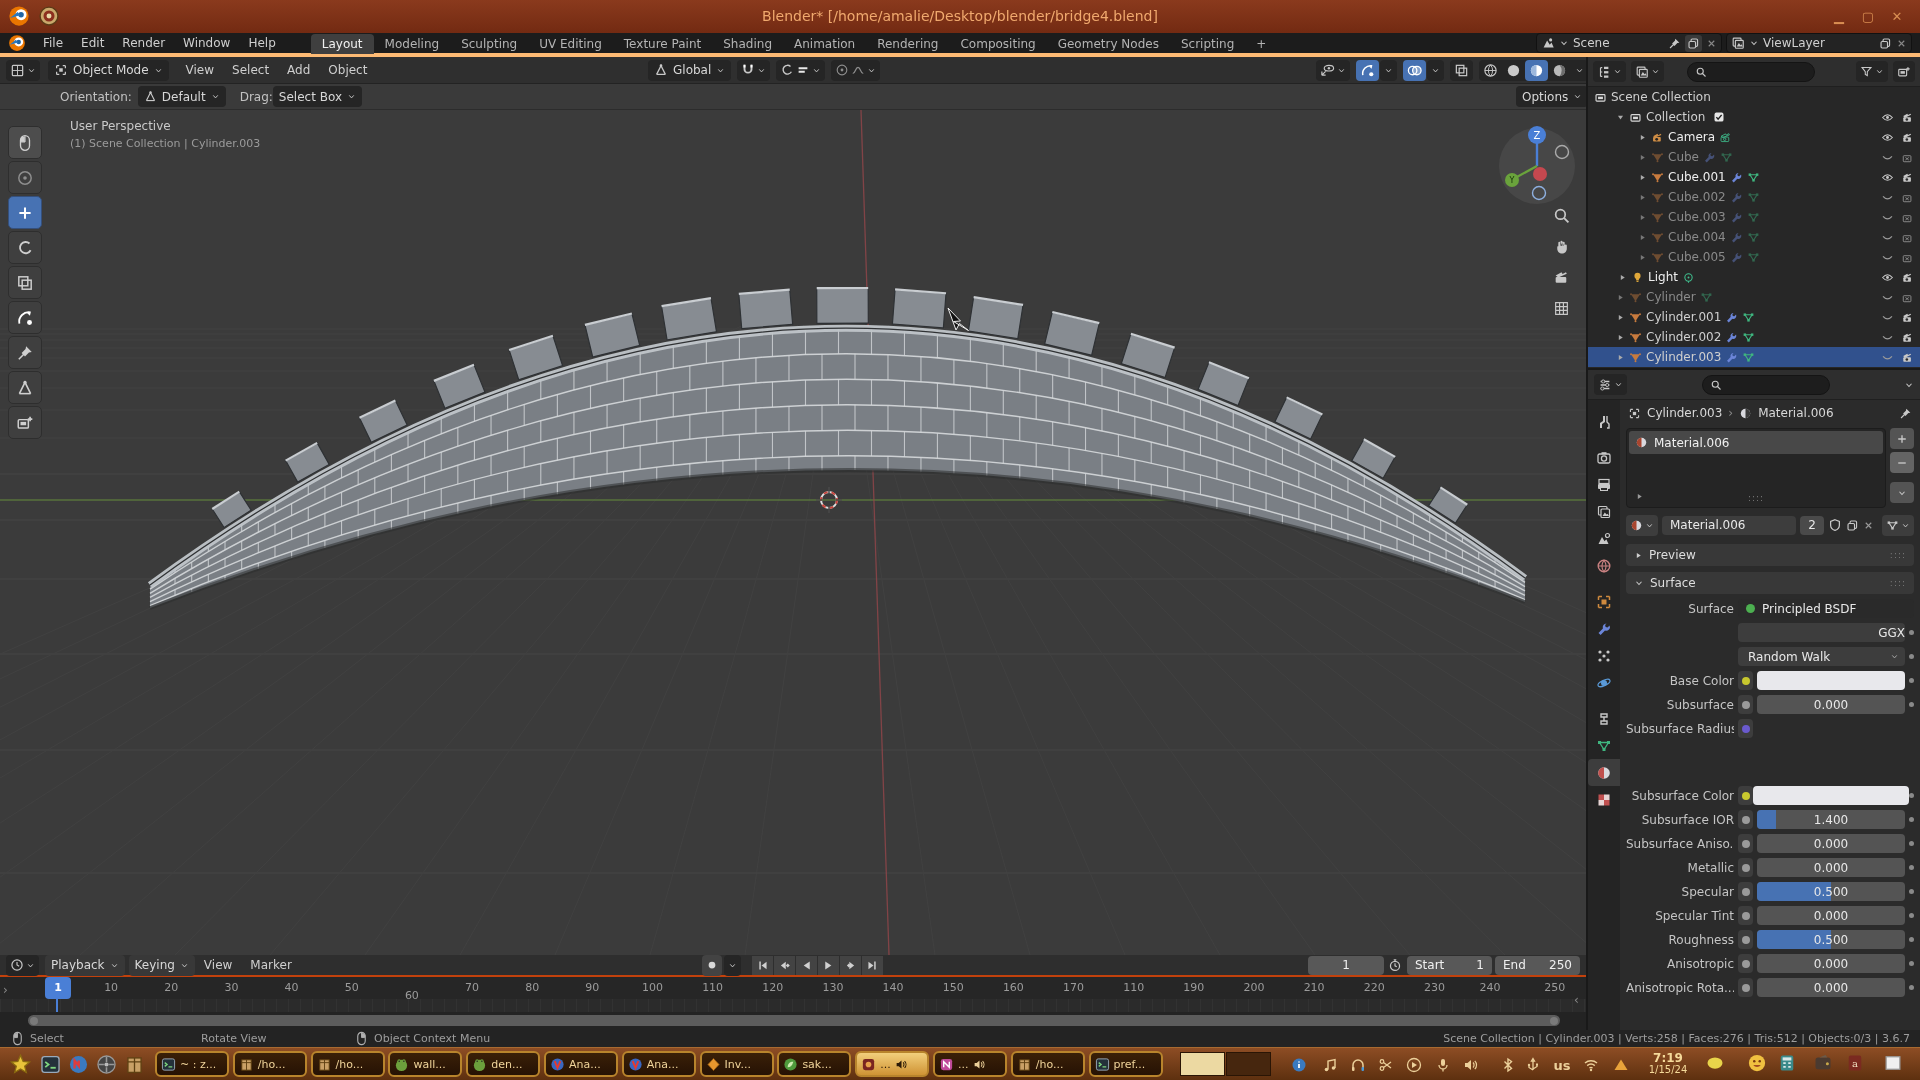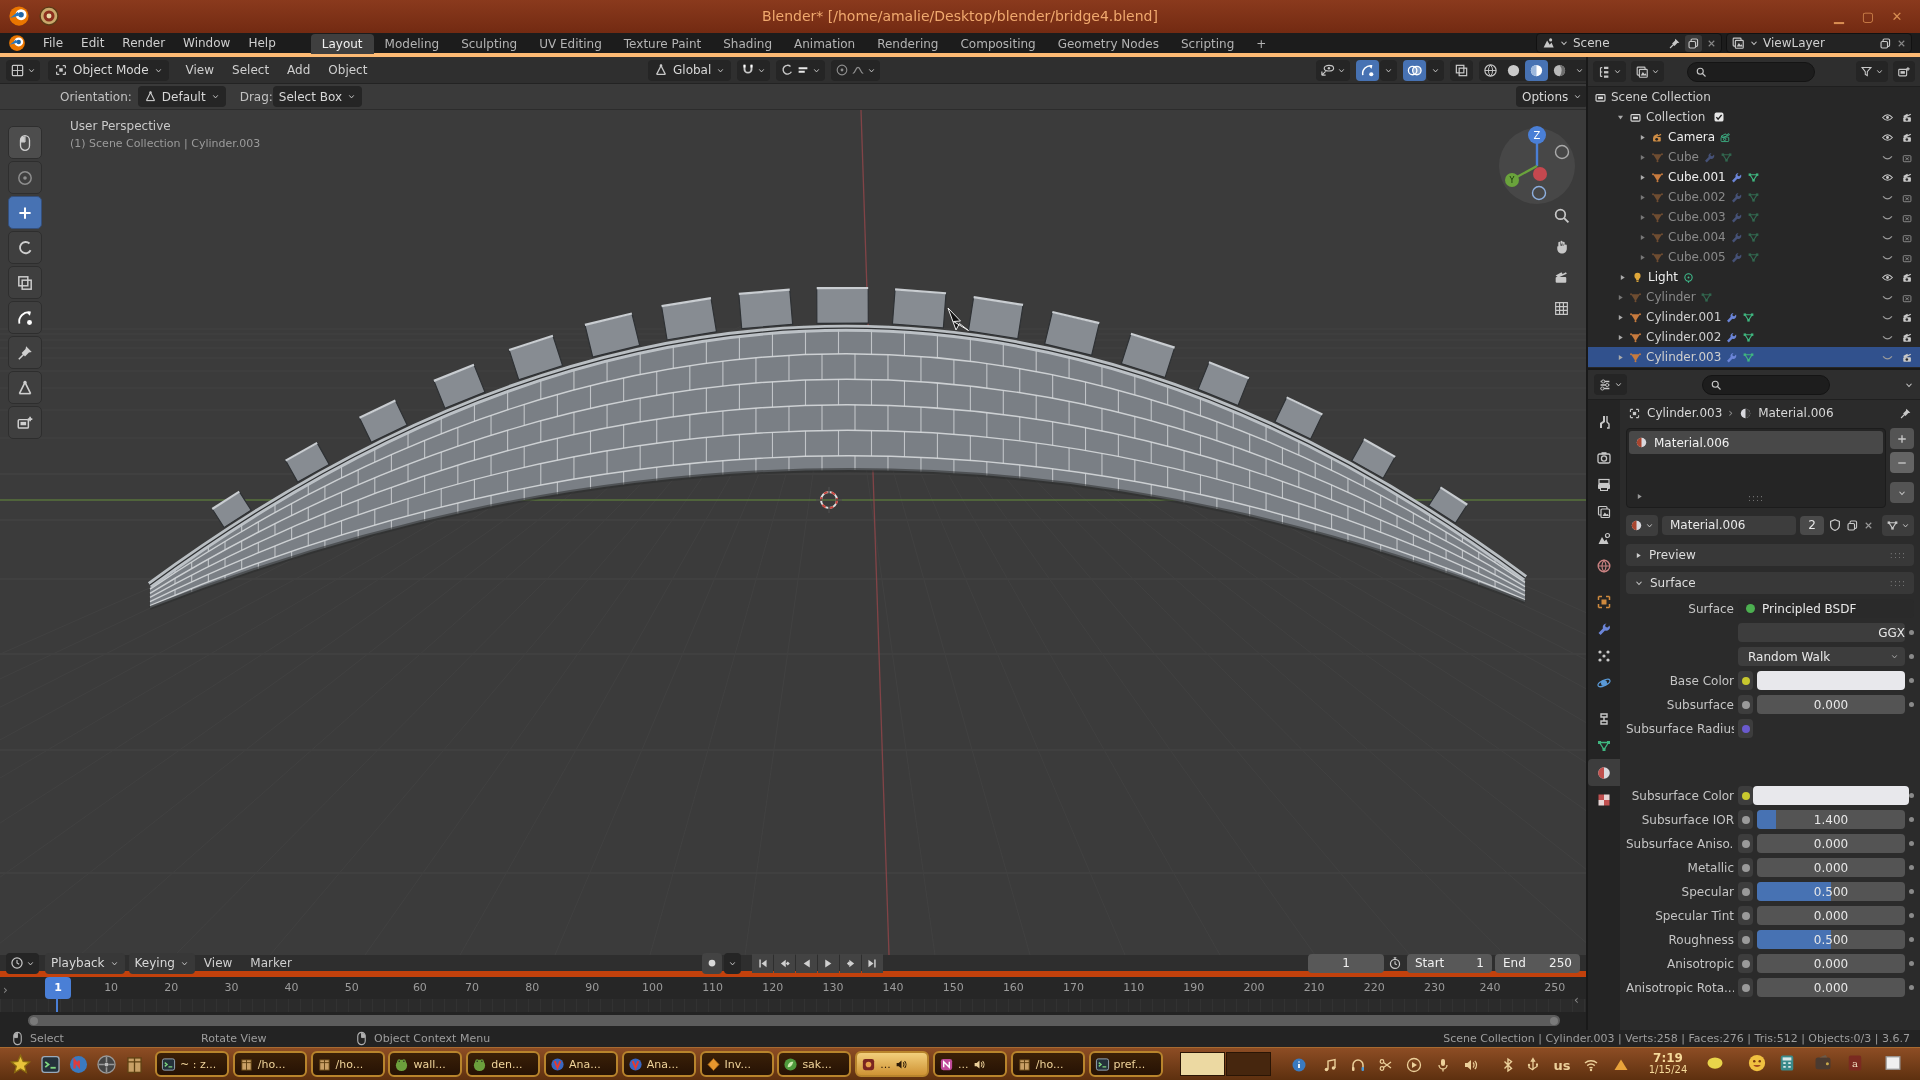--- a/index.html
+++ b/index.html
@@ -60,21 +60,21 @@
 .field .fillbar{position:absolute;left:0;top:0;bottom:0;background:#4772b3}
 .field span{position:relative}
 .panelhdr{background:#383838;border-radius:4px;height:22px;display:flex;align-items:center;gap:6px;padding:0 8px;color:#dedede}
 .grip{margin-left:auto;color:#777;font-size:9px;letter-spacing:1px}
 .socket{width:15px;height:19px;background:#3d3d3d;border-radius:4px;display:flex;align-items:center;justify-content:center}
 .socket i{width:8px;height:8px;border-radius:50%;display:block}
 .deco{width:5px;height:5px;border-radius:50%;background:#8a8a8a}
 .plabel{position:absolute;color:#c5c5c5;text-align:right;width:108px;white-space:nowrap;overflow:hidden}
 
 #timeline{left:0;top:955px;width:1586px;height:75px;background:#2b2b2b}
-#tl-header{height:22px;background:#2e2e2e;border-bottom:6px solid #c2410c;display:flex;align-items:center;padding-left:6px;gap:2px}
+#tl-header{height:22px;background:#2e2e2e;border-bottom:2px solid #c2410c;display:flex;align-items:center;padding-left:6px;gap:2px}
 #tl-ruler{position:absolute;left:0;top:22px;width:1586px;height:22px;background:#262626;color:#9b9b9b;font-size:11px}
 #tl-body{position:absolute;left:0;top:44px;width:1586px;height:13px;
  background:repeating-linear-gradient(90deg,#323232 0 1px,transparent 1px 12px),
  repeating-linear-gradient(90deg,#222 0 1px,transparent 1px 60px),#2b2b2b}
 #tl-scroll{position:absolute;left:0;top:57px;width:1586px;height:18px;background:#232323}
 .transport{width:21px;height:19px;background:#434343;display:flex;align-items:center;justify-content:center}
 .tfield{background:#585858;border-radius:4px;height:19px;display:flex;align-items:center;justify-content:center;gap:10px;color:#f0f0f0}
 
 #statusbar{left:0;top:1030px;width:1920px;height:17px;background:#232323;color:#9d9d9d;font-size:11px}
 
@@ -2116,21 +2116,21 @@
         <span>End</span>
           <span>250</span>
       </span>
     </div>
     <div id="tl-ruler">
         <span style="position:absolute;left:96.13499999999999px;top:4px;width:30px;text-align:center">10</span>
         <span style="position:absolute;left:156.285px;top:4px;width:30px;text-align:center">20</span>
         <span style="position:absolute;left:216.435px;top:4px;width:30px;text-align:center">30</span>
         <span style="position:absolute;left:276.585px;top:4px;width:30px;text-align:center">40</span>
         <span style="position:absolute;left:336.73499999999996px;top:4px;width:30px;text-align:center">50</span>
-        <span style="position:absolute;left:396.885px;top:4px;width:30px;text-align:right">60</span>
+        <span style="position:absolute;left:396.885px;top:12px;width:30px;text-align:center">60</span>
         <span style="position:absolute;left:457.03499999999997px;top:4px;width:30px;text-align:center">70</span>
         <span style="position:absolute;left:517.185px;top:4px;width:30px;text-align:center">80</span>
         <span style="position:absolute;left:577.3349999999999px;top:4px;width:30px;text-align:center">90</span>
         <span style="position:absolute;left:637.485px;top:4px;width:30px;text-align:center">100</span>
         <span style="position:absolute;left:697.635px;top:4px;width:30px;text-align:center">110</span>
         <span style="position:absolute;left:757.785px;top:4px;width:30px;text-align:center">120</span>
         <span style="position:absolute;left:817.935px;top:4px;width:30px;text-align:center">130</span>
         <span style="position:absolute;left:878.0849999999999px;top:4px;width:30px;text-align:center">140</span>
         <span style="position:absolute;left:938.2349999999999px;top:4px;width:30px;text-align:center">150</span>
         <span style="position:absolute;left:998.385px;top:4px;width:30px;text-align:center">160</span>

